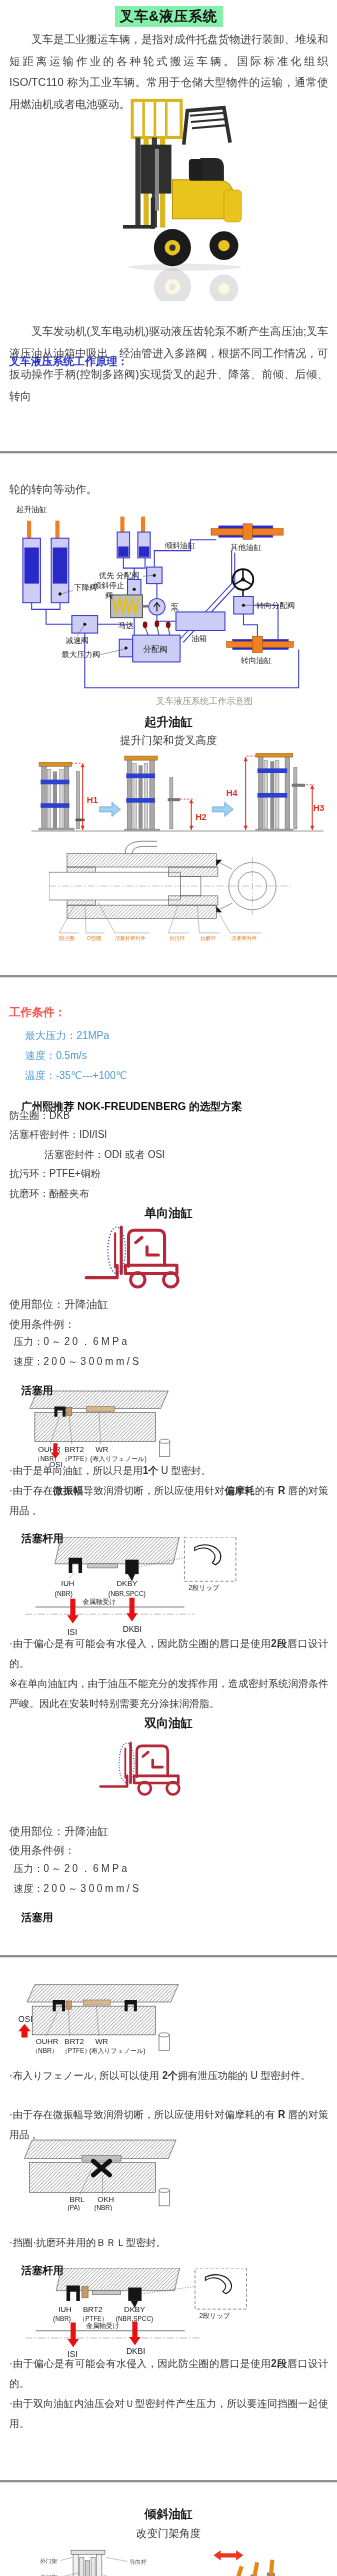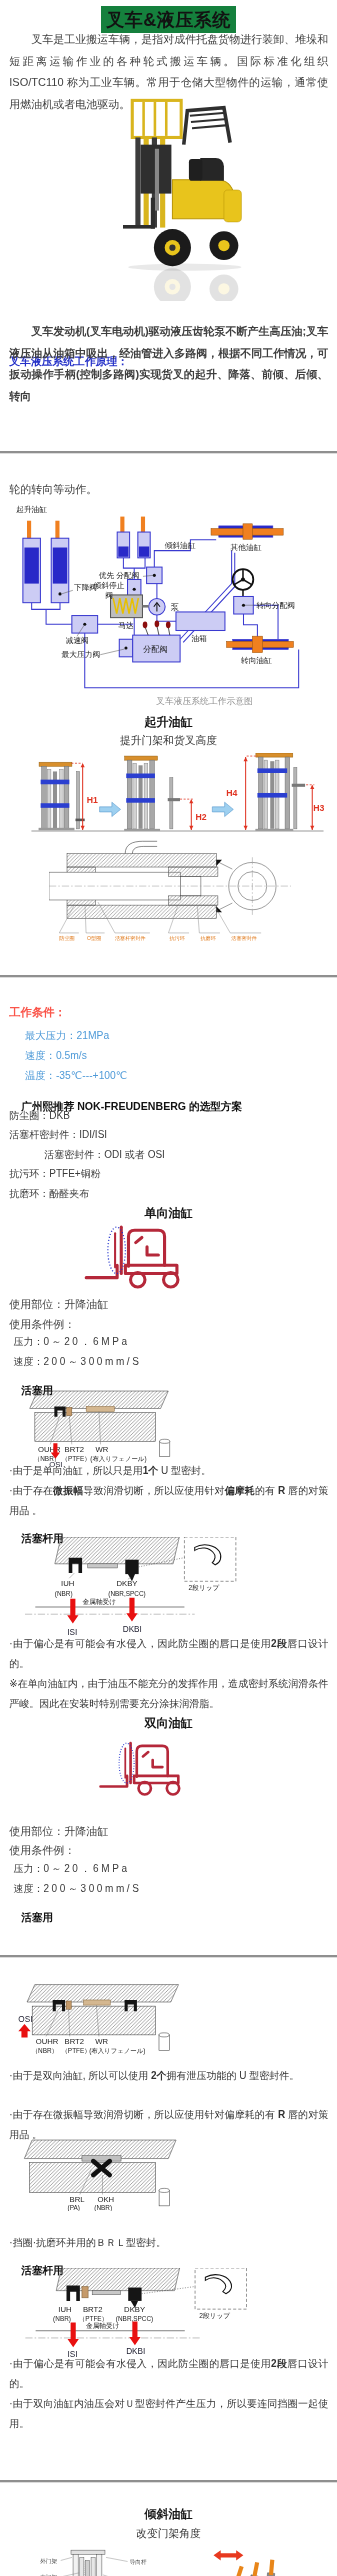--- a/index.html
+++ b/index.html
@@ -1,20 +1,20 @@
 <!DOCTYPE html>
 <html style="font-size:8.2px"><head>
 <meta charset="utf-8">
 <style>
   html,body{margin:0;padding:0;background:#ffffff;}
   body{font-family:"Liberation Sans","DejaVu Sans",sans-serif;color:#3f3f3f;}
   .page{position:relative;width:337px;height:2933px;background:#fff;overflow:hidden;}
   .abs{position:absolute;}
   .ctr{left:0;width:337px;text-align:center;}
-  .title-hl{display:inline-block;background:#15803d;color:#121212;font-weight:bold;font-size:18px;padding:1.5px 5.2px;letter-spacing:0.5px;}
+  .title-hl{display:inline-block;background:#86efac;color:#121212;font-weight:bold;font-size:14px;padding:1.5px 5.2px;letter-spacing:0.5px;}
   .txt{font-size:11px;line-height:21.6px;color:#3f3f3f;text-align:justify;margin:0;}
   .bullet{font-size:10px;line-height:19.6px;color:#333;text-align:justify;margin:0;}
   .h-blue{color:#2531c8;font-weight:bold;font-size:10.8px;margin:0;}
   .h-big{font-weight:bold;font-size:12px;color:#151515;margin:0;}
   .h-sub{font-size:10.8px;color:#333;margin:0;}
   .h-bold{font-weight:bold;font-size:10.6px;color:#111;margin:12px;}
   .red-h{color:#fa554a;font-weight:bold;font-size:11.3px;margin:0;}
   .blue-val{color:#4e9ad8;font-size:10.3px;margin:0;}
   .wide{letter-spacing:2.6px;}
   .item{font-size:10px;color:#3a3a3a;margin:0;}
@@ -59,21 +59,21 @@
       <circle cx="96" cy="292" r="15" fill="#e8c41c"></circle>
       <circle cx="96" cy="292" r="6" fill="#333"></circle>
       <circle cx="196" cy="288" r="28" fill="#1b1b1b"></circle>
       <circle cx="196" cy="288" r="11" fill="#e8c41c"></circle>
       <ellipse cx="120" cy="330" rx="110" ry="7" fill="#000" opacity="0.08"></ellipse>
     </g>
     <use href="#fkart" transform="translate(0,660) scale(1,-1)" opacity="0.12"></use>
   </svg>
 
   <h2 class="abs h-blue" style="top:307px;left:9.3px;margin-top:48px;">叉车液压系统工作原理：</h2>
-  <p class="abs txt" style="top:321px;left:9.3px;width:319px;text-indent:2em;font-weight:bold;">叉车发动机(叉车电动机)驱动液压齿轮泵不断产生高压油;叉车液压油从油箱中吸出，经油管进入多路阀，根据不同工作情况，可扳动操作手柄(控制多路阀)实现货叉的起升、降落、前倾、后倾、转向</p>
+  <p class="abs txt" style="top:321px;left:9.3px;width:319px;text-indent:2em;">叉车发动机(叉车电动机)驱动液压齿轮泵不断产生高压油;叉车液压油从油箱中吸出，经油管进入多路阀，根据不同工作情况，可扳动操作手柄(控制多路阀)实现货叉的起升、降落、前倾、后倾、转向</p>
 
   <div class="divider abs" style="top:451px;"></div>
 
   <p class="abs txt" style="top:479px;left:9.3px;width:319px;">轮的转向等动作。</p>
 
   <svg class="abs" style="top:501px;left:10.3px;" width="317" height="192" viewBox="0 0 615 372">
     <g stroke="#3a3ad0" stroke-width="2" fill="none">
       <path d="M42,197 V210 H97 V197"></path>
       <path d="M70,210 V239 H120"></path>
       <path d="M170,239 H238"></path>
@@ -448,21 +448,21 @@
     <text x="8" y="78" font-size="16" fill="#223">OSI</text>
     <polygon points="14,108 26,108 26,96 32,96 20,82 8,96 14,96" fill="#e81010"></polygon>
     <text x="42" y="120" font-size="15" fill="#222">OUHR</text>
     <text x="98" y="120" font-size="15" fill="#222">BRT2</text>
     <text x="158" y="120" font-size="15" fill="#222">WR</text>
     <text x="34" y="138" font-size="12.5" fill="#222">（NBR）</text>
     <text x="92" y="138" font-size="12.5" fill="#222">（PTFE）</text>
     <text x="146" y="138" font-size="12.5" fill="#222">(布入りフェノール)</text>
   </svg>
 
-  <p class="abs bullet" style="top:2066px;left:9.3px;width:319px;"><span>·由于是双向油缸, 所以可以使用 </span><b>2个</b><span>拥有泄压功能的 U 型密封件。</span></p>
+  <p class="abs bullet" style="top:2066px;left:9.3px;width:319px;"><span>·布入りフェノール, 所以可以使用 </span><b>2个</b><span>拥有泄压功能的 U 型密封件。</span></p>
   <p class="abs bullet" style="top:2105px;left:9.3px;width:319px;"><span>·由于存在微振幅导致润滑切断，所以应使用针对偏摩耗的有 </span><b>R</b><span> 唇的对策用品 。</span></p>
 
   <svg class="abs" style="top:2139px;left:14.4px;" width="175" height="72" viewBox="0 0 340 140">
     <defs>
         <pattern id="hs4" width="7" height="7" patternUnits="userSpaceOnUse">
           <path d="M0,7 L7,0" stroke="#555" stroke-width="1"></path>
         </pattern>
       </defs>
     <polygon points="35,2 315,2 300,38 20,38" fill="url(#hs4)" stroke="#333"></polygon>
     <rect x="30" y="46" width="245" height="58" fill="url(#hs4)" stroke="#333"></rect>

